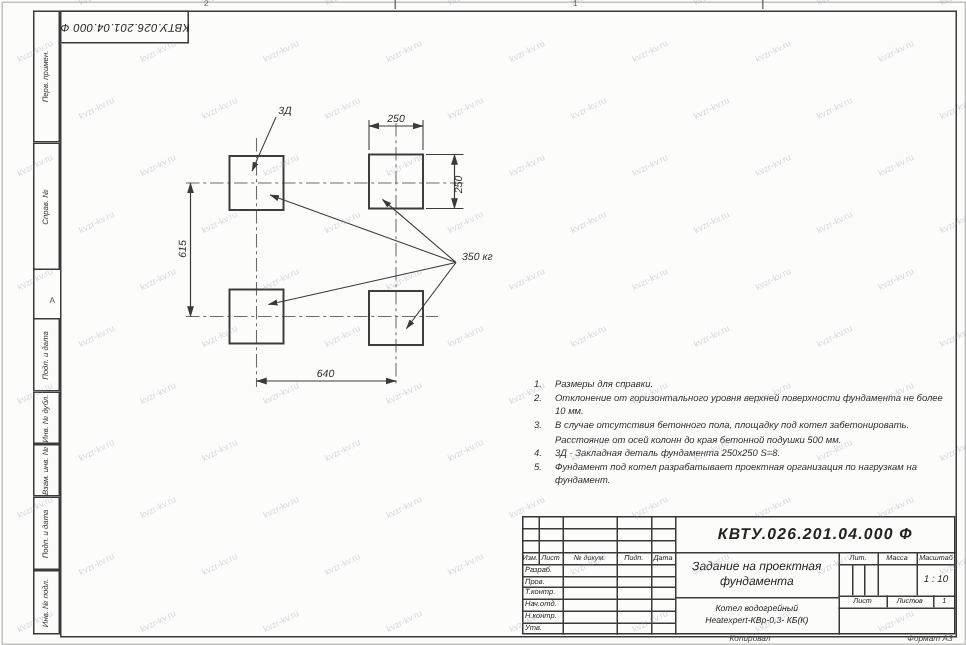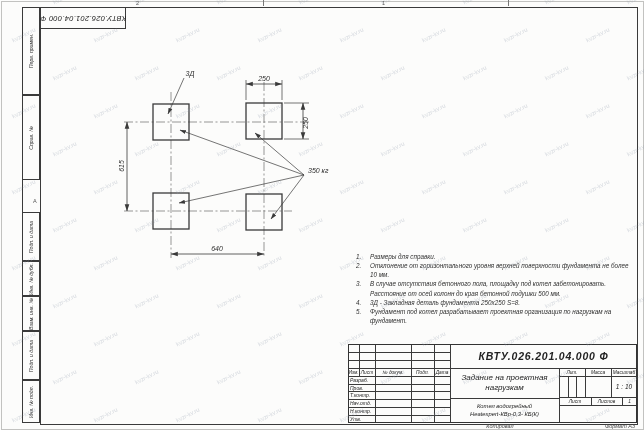--- a/index.html
+++ b/index.html
@@ -201,21 +201,21 @@
     <div class="abs cell rowlbl" style="left:0;top:40px;width:27px;height:7px;">Пров.</div>
     <div class="abs cell rowlbl" style="left:0;top:47px;width:27px;height:8px;">Т.контр.</div>
     <div class="abs cell rowlbl" style="left:0;top:55px;width:27px;height:8px;">Нач.отд.</div>
     <div class="abs cell rowlbl" style="left:0;top:63px;width:27px;height:8px;">Н.контр.</div>
     <div class="abs cell rowlbl" style="left:0;top:71px;width:27px;height:8px;">Утв.</div>
 
     <div class="abs cell" id="docnum" style="left:102px;top:0;width:187px;height:24px;">КВТУ.026.201.04.000 Ф</div>
 
     <div class="abs cell" id="tb-title" style="left:102px;top:24px;width:109px;height:30px;">
       <span>Задание на проектная</span>
-      <span>нагрузкам</span>
+      <span>фундамента</span>
     </div>
 
     <div class="abs cell" id="tb-product" style="left:102px;top:54px;width:109px;height:25px;">
       <span>Котел водогрейный</span>
       <span>Heatexpert-КВр-0,3- КБ(К)</span>
     </div>
 
     <div class="abs cell lbl" style="left:211px;top:24px;width:26px;height:8px;">Лит.</div>
     <div class="abs cell lbl" style="left:237px;top:24px;width:26px;height:8px;">Масса</div>
     <div class="abs cell lbl" style="left:263px;top:24px;width:26px;height:8px;">Масштаб</div>

